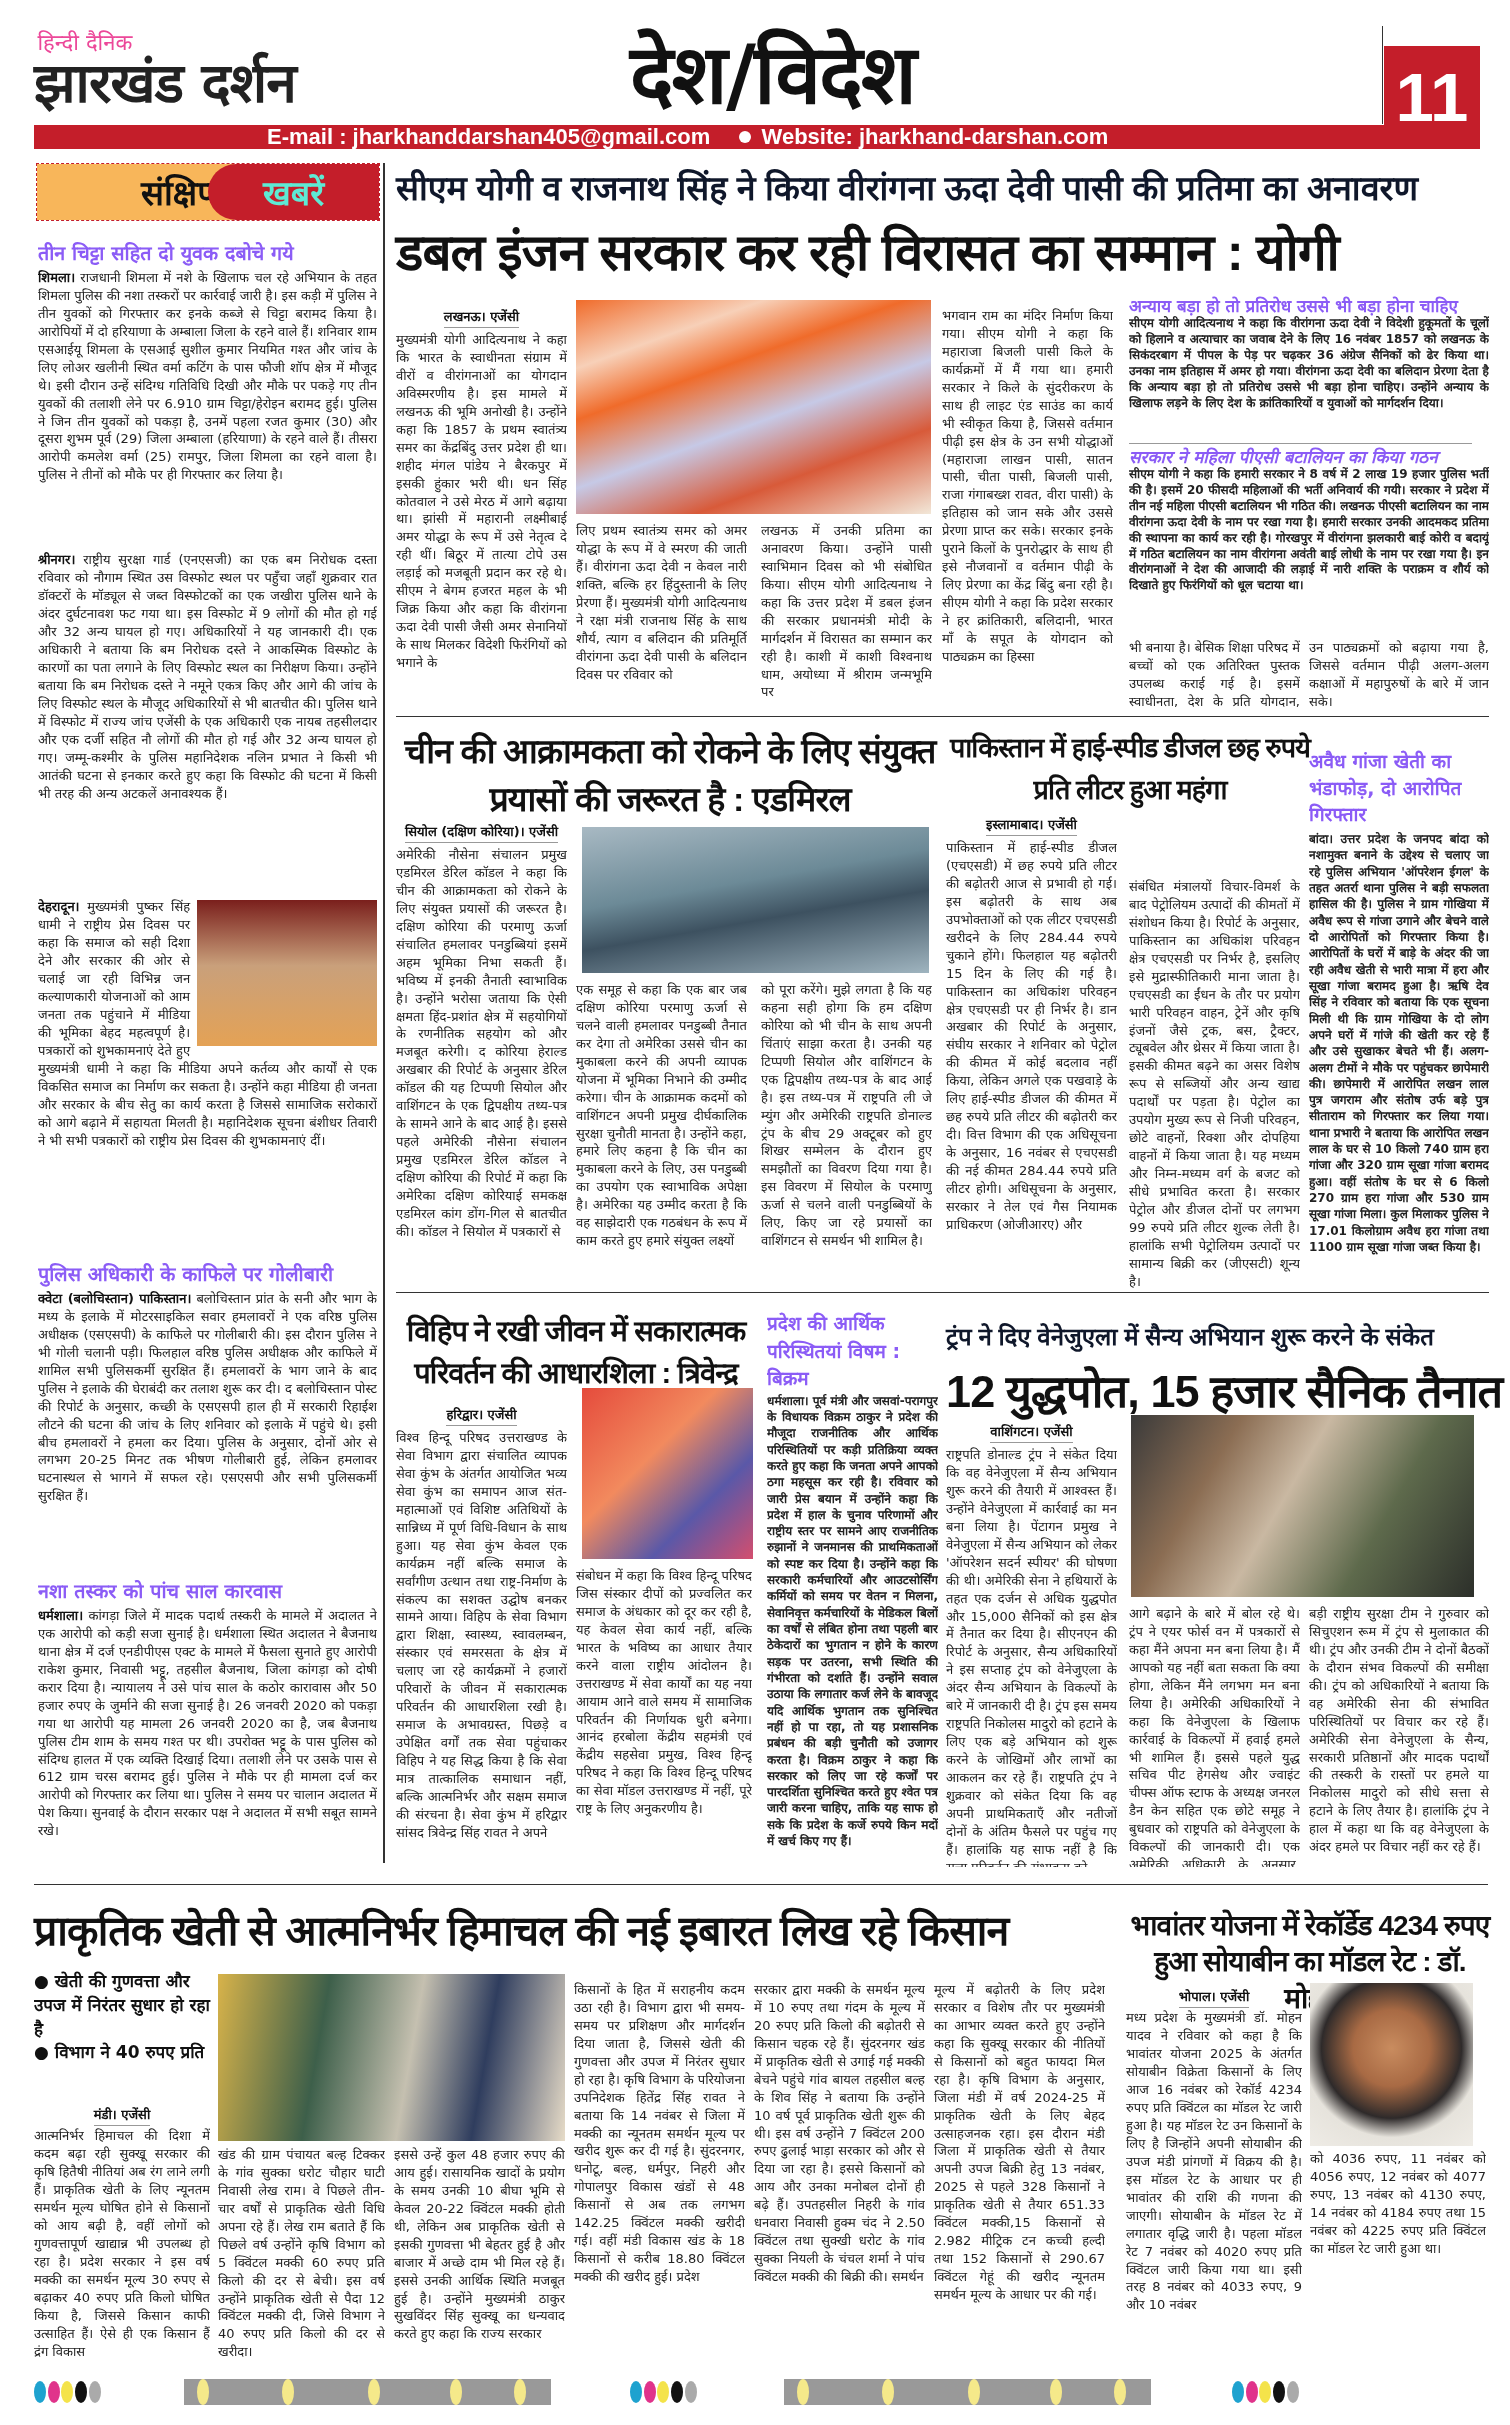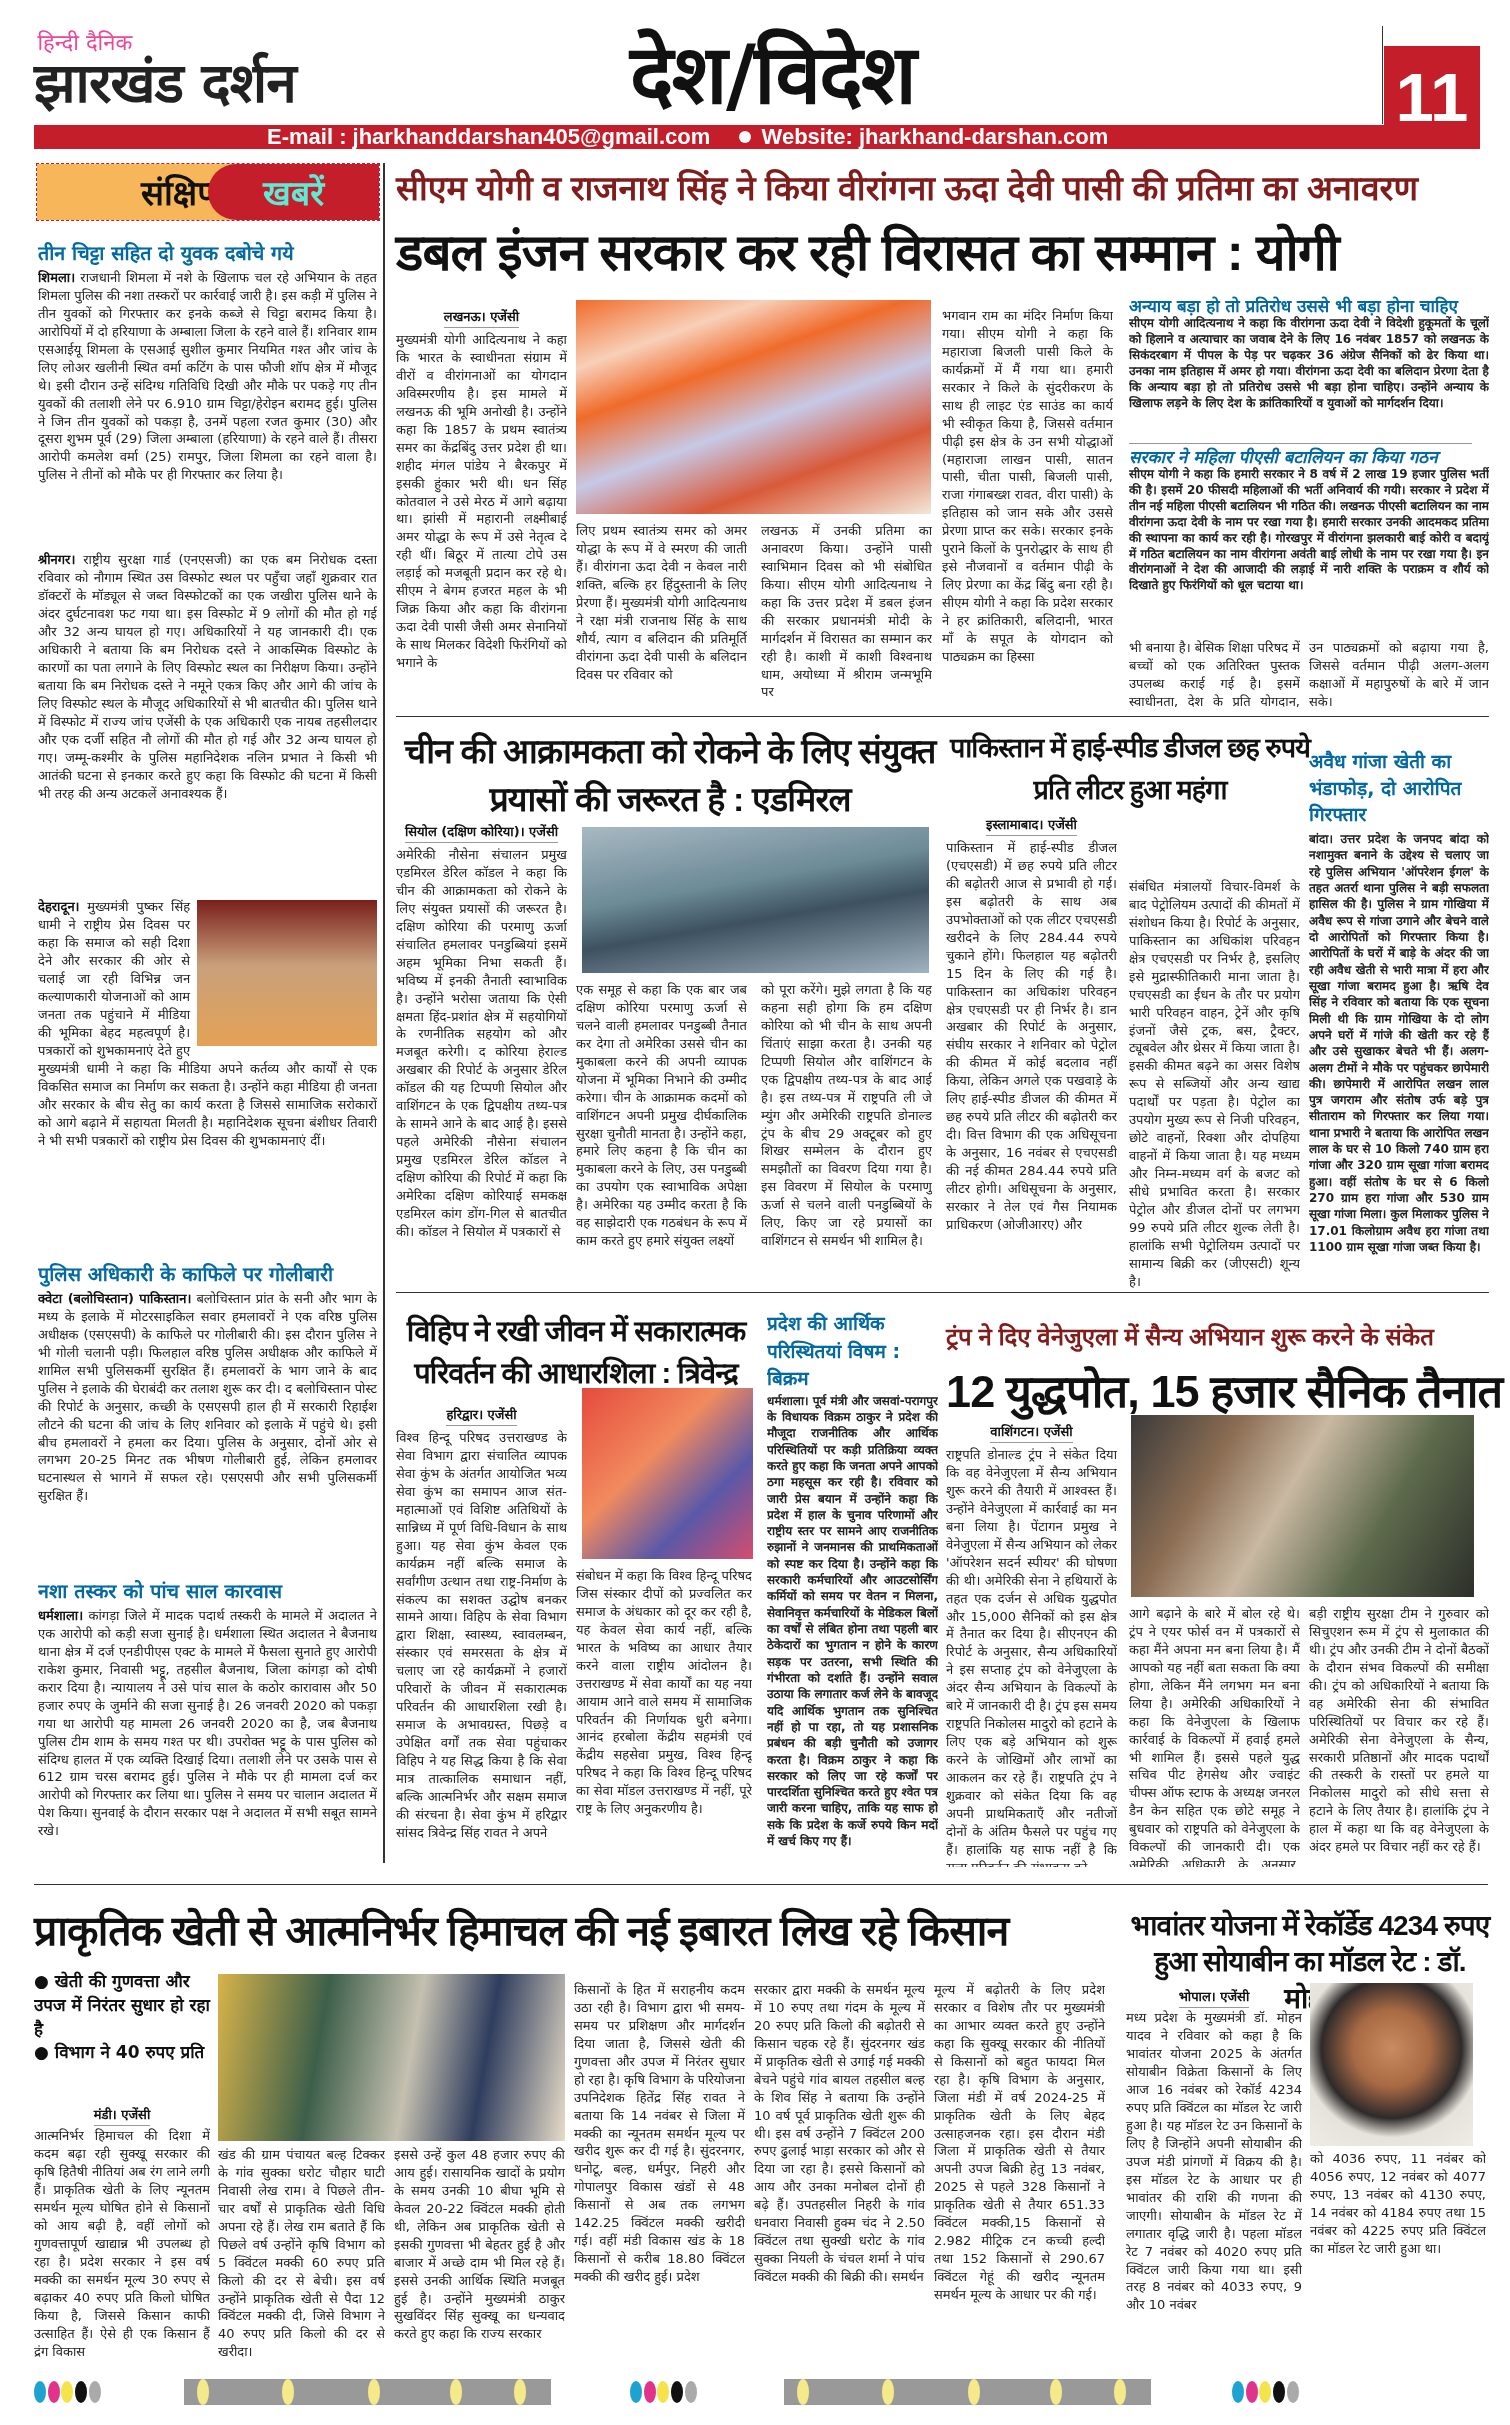--- a/index.html
+++ b/index.html
@@ -8,24 +8,24 @@
   .abs { position: absolute; }
   .masthead-kicker { color: #ec4899; font-size: 22px; font-weight: normal; }
   .masthead-name { font-size: 55px; font-weight: bold; color: #222; letter-spacing: -0.9px; line-height: 1; }
   .masthead-date { font-size: 19px; font-weight: bold; color: #222; }
   .section-title { font-size: 82px; font-weight: bold; color: #111; line-height: 1; letter-spacing: -1.7px; }
   .red-bar { background: #c41e2a; color: #fff; font-family: "Liberation Sans", sans-serif; font-weight: bold; font-size: 26px; display:flex; align-items:center; }
   .page-num { background: #c41e2a; color: #fff; font-family: "Liberation Sans", sans-serif; font-weight: bold; font-size: 69px; display:flex; align-items:center; justify-content:center; }
   .brief-head { display:flex; height: 58px; border: 0.9px dashed #c41e2a; }
   .brief-head .a { background: #f8b65a; flex: 1; font-size: 34px; font-weight: bold; display:flex; align-items:center; justify-content:flex-end; padding-right: 6.9px; }
   .brief-head .b { background: #c41e2a; color:#5eead4; width: 171px; font-size: 34px; font-weight: bold; display:flex; align-items:center; justify-content:center; border-radius: 43px 0 0 43px; margin-left:-26px; }
-  .h-small { font-size: 19.7px; font-weight: bold; line-height: 1.2; color: #0369a1; }
+  .h-small { font-size: 19.7px; font-weight: bold; line-height: 1.2; color: #8b5cf6; }
   .body { font-size: 13px; line-height: 1.38; color: #222; text-align: justify; }
   .body b { font-weight: bold; color: #111; }
-  .h-gray { color: #7f1d1d; font-weight: bold; font-family: "Liberation Sans", sans-serif; }
+  .h-gray { color: #0f172a; font-weight: bold; font-family: "Liberation Sans", sans-serif; }
   .h-big { font-weight: bold; font-family: "Liberation Sans", sans-serif; color: #111; letter-spacing: -0.9px; line-height: 1.15; }
   .dateline { font-size: 13px; font-weight: bold; text-align:center; border-bottom: 0.9px solid #999; display:inline-block; padding-bottom:1.7px; }
   .img { background: #8a9aa8; position:absolute; overflow:hidden; }
   .vline { position:absolute; width: 1.7px; background: #333; }
   .hline { position:absolute; height: 0.9px; background: #999; }
   .col { position:absolute; overflow:hidden; }
   .regmarks { position:absolute; display:flex; gap:1.7px; }
   .regmarks span { width: 12px; height: 22px; border-radius: 50%; display:inline-block; }
   .regbar { position:absolute; height: 26px; background: #999; }
   .regbar i { position:absolute; top:0; width:12px; height:26px; border-radius:50%; background:#f5e98a; }

